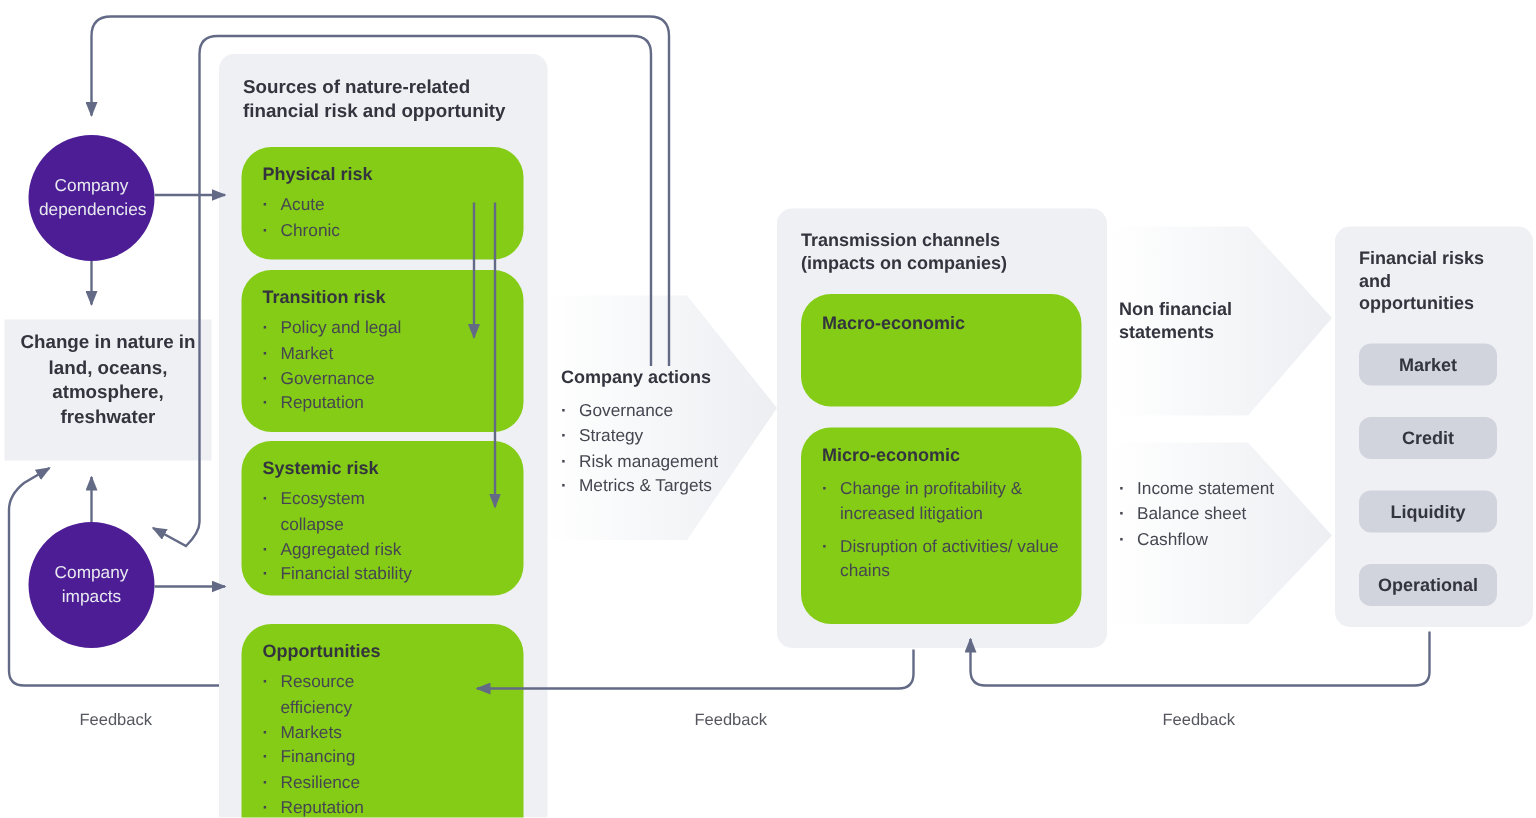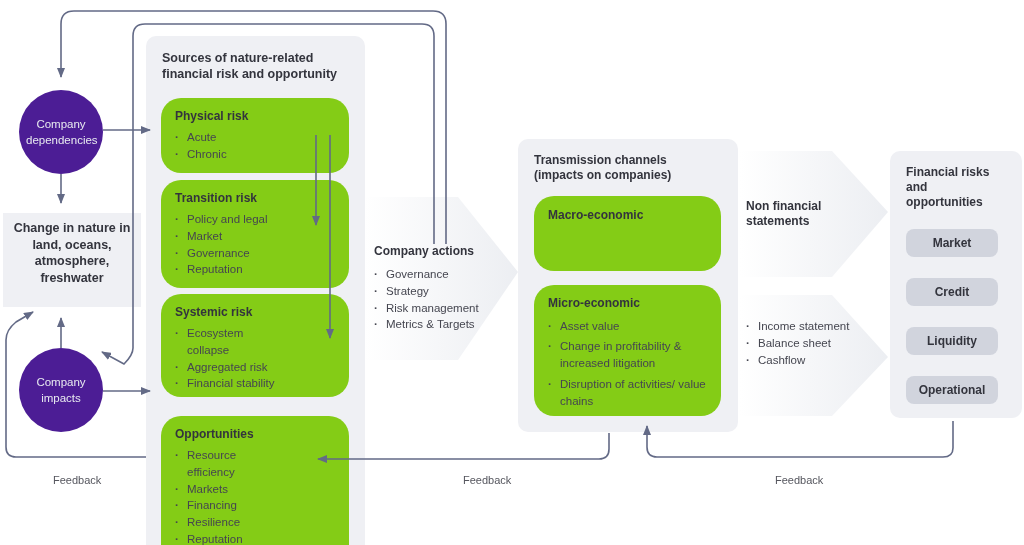--- a/index.html
+++ b/index.html
@@ -86,21 +86,20 @@
 
 <div class="panel" style="left:518px;top:139px;width:220px;height:293px;">
   <div class="subtitle" style="position:absolute;left:16px;top:14px;width:175px;">Transmission channels (impacts on companies)</div>
 </div>
 <div class="inner" style="left:534px;top:196px;width:187px;height:75px;">
   <div class="subtitle" style="position:absolute;left:14px;top:12px;">Macro-economic</div>
 </div>
 <div class="inner" style="left:534px;top:285px;width:187px;height:131px;">
   <div class="subtitle" style="position:absolute;left:14px;top:11px;">Micro-economic</div>
   <ul class="list" style="position:absolute;left:14px;top:29px;width:160px;">
-    <li style="margin-bottom:3px;">Asset value</li>
     <li style="margin-bottom:5px;">Change in profitability &amp; increased litigation</li>
     <li>Disruption of activities/ value chains</li>
   </ul>
 </div>
 
 <div class="subtitle abs" style="left:746px;top:199px;width:100px;">Non financial statements</div>
 <div class="abs" style="left:746px;top:315px;">
   <ul class="list" style="margin-top:3px;">
     <li>Income statement</li>
     <li>Balance sheet</li>

